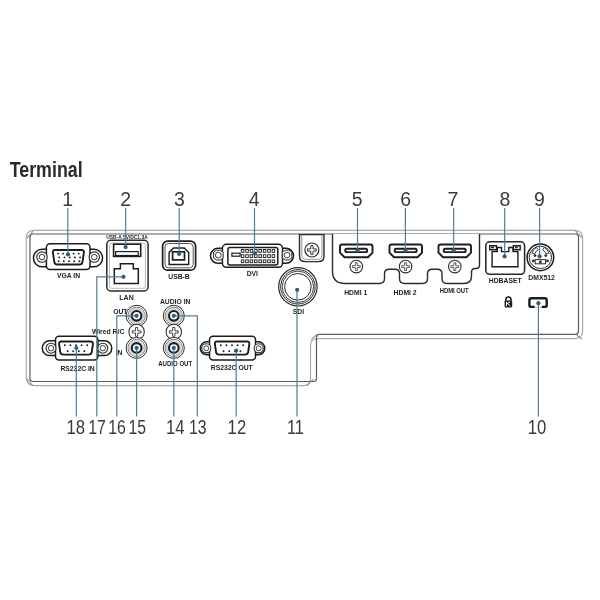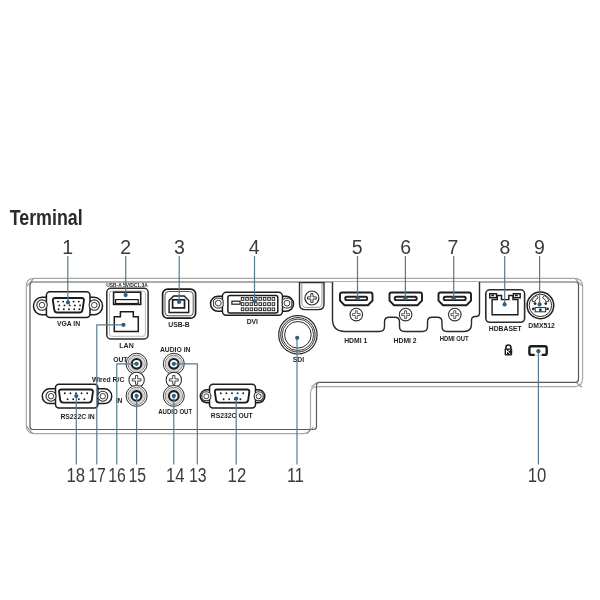--- a/index.html
+++ b/index.html
@@ -1,16 +1,16 @@
 <!DOCTYPE html>
 <html><head>
 <meta charset="utf-8">
 <style>
 html,body{margin:0;padding:0;background:#fff;}
-#page{position:relative;width:600px;height:508px;background:#fdba74;font-family:"Liberation Sans",sans-serif;margin-top:48px;}
+#page{position:relative;width:600px;height:508px;background:#fdba74;font-family:"Liberation Sans",sans-serif;}
 text{font-family:"Liberation Sans",sans-serif;}
 .lbl{font-weight:bold;fill:#1e1e1e;}
 .num{font-size:19.5px;fill:#3a3a3a;}
 </style>
 </head>
 <body>
 <div id="page">
 <svg width="600" height="600" viewBox="0 0 600 600">
 <defs>
 

